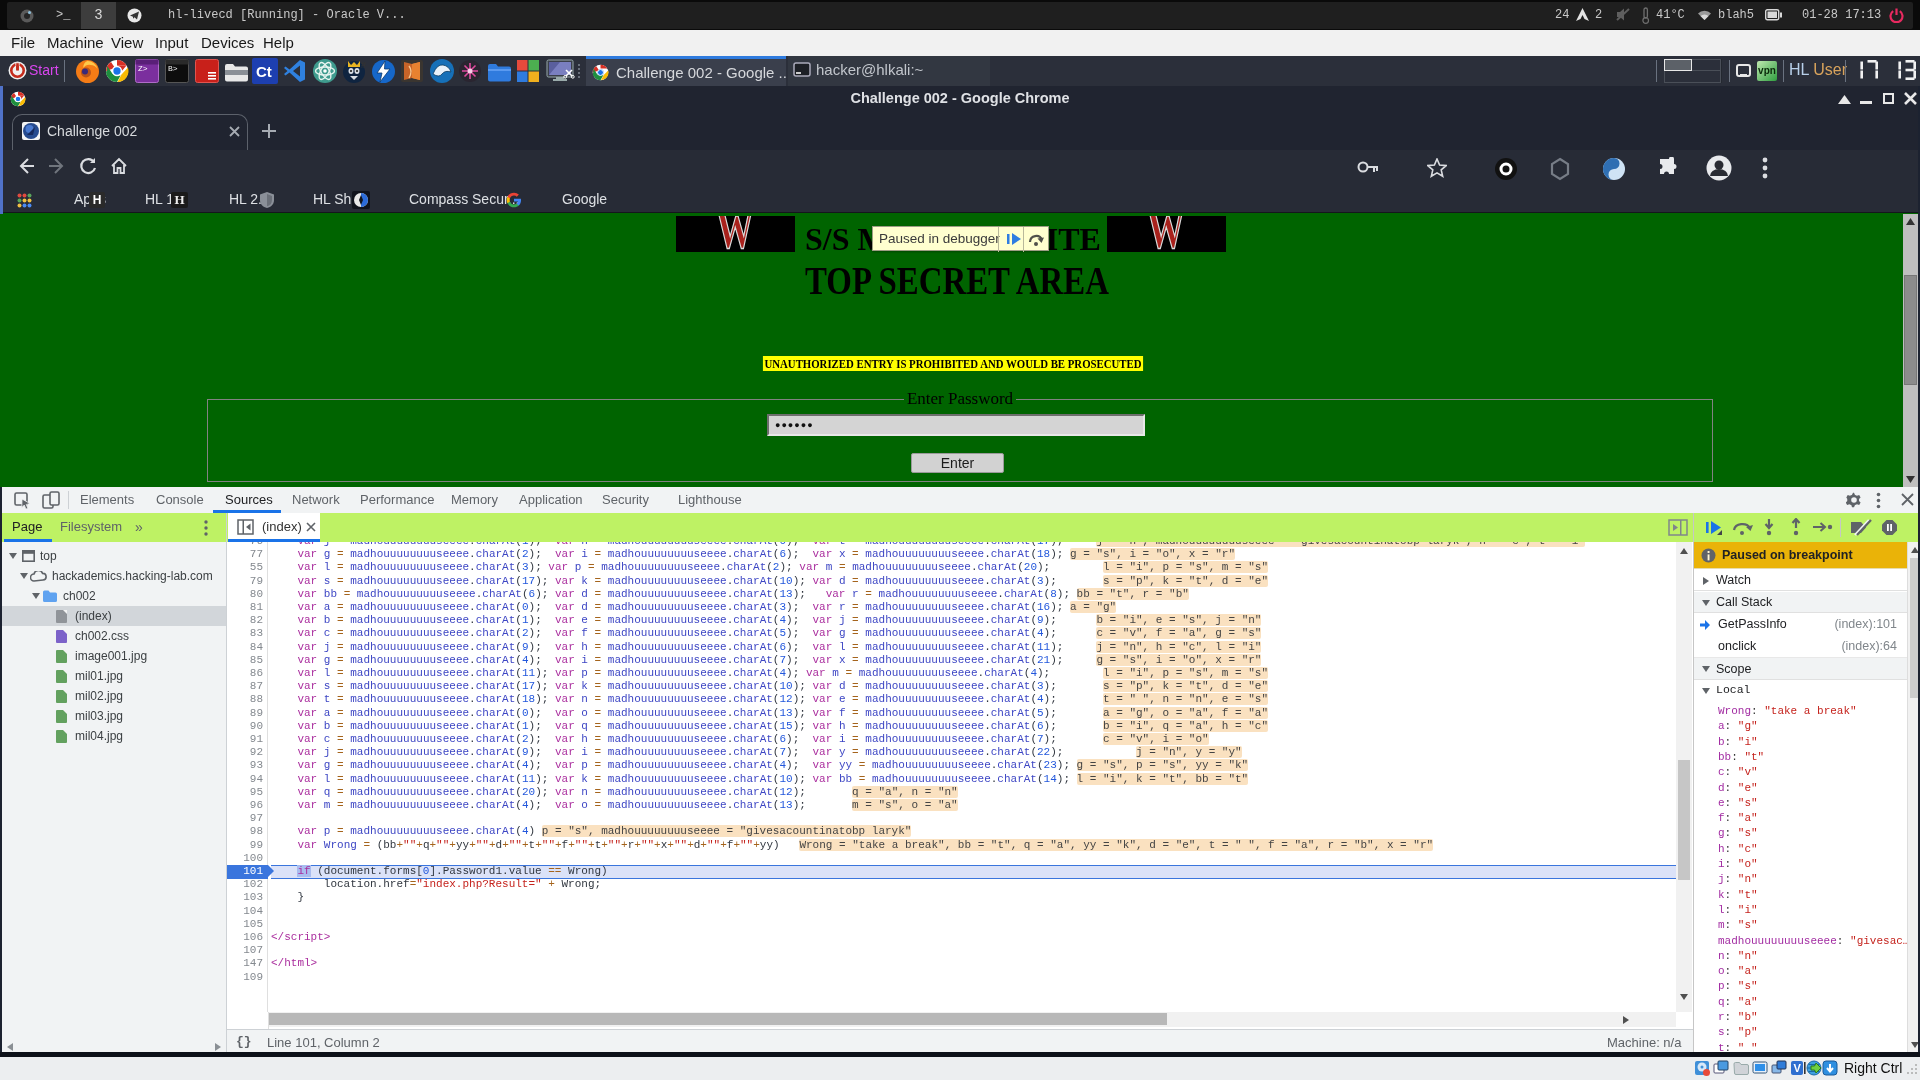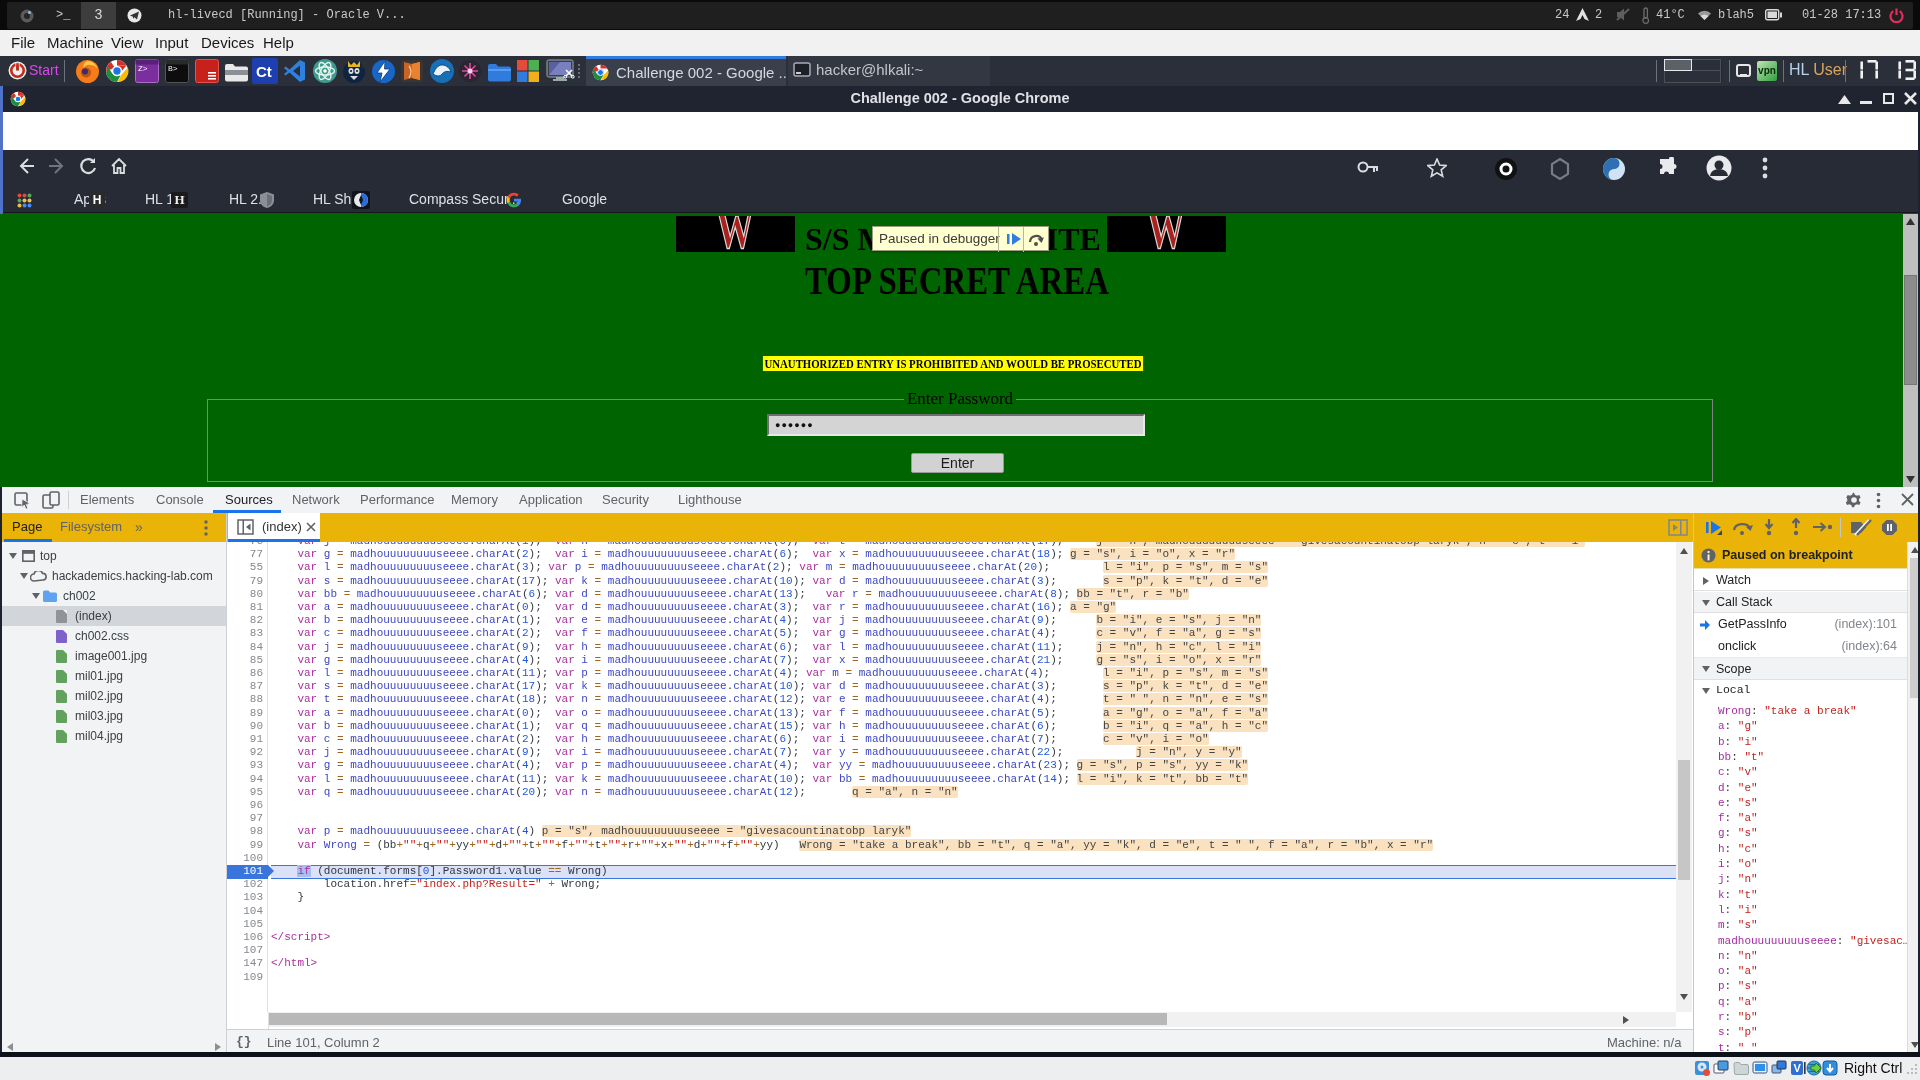--- a/index.html
+++ b/index.html
@@ -43,21 +43,21 @@
 #pwin span { position:absolute; left:6px; top:4px; font-size:9px; letter-spacing:1px; color:#111; }
 #enterbtn { position:absolute; left:911px; top:240px; width:93px; height:20px; background:#d2d2d2; border:1px solid #9a9a9a; border-radius:2px; color:#1b1b1b; font-size:14px; text-align:center; line-height:18px; }
 #pgscroll { position:absolute; left:1903px; top:1px; width:15px; height:273px; background:#bfbfbf; }
 #pgthumb { position:absolute; left:1px; top:61px; width:13px; height:110px; background:#8c8c8c; border:1px solid #777; }
 
 #dbgtip { position:absolute; left:872px; top:13px; width:177px; height:25px; background:#ffffcf; border:1px solid #9d9d84; box-shadow:0 1px 2px rgba(0,0,0,.3); }
 #dbgtip .txt { position:absolute; left:6px; top:4px; font-size:13.5px; color:#3a3a3a; }
 
 #dtabs { left:0; top:487px; width:1920px; height:26px; background:#f1f3f4; color:#5f6368; font-size:13px; }
 #dtabs span { position:absolute; top:5px; }
-#dsub { left:0; top:513px; width:1920px; height:29px; background:#eab308; color:#5f6368; font-size:13px; }
+#dsub { left:0; top:513px; width:1920px; height:29px; background:#bef264; color:#5f6368; font-size:13px; }
 #dsub span { position:absolute; top:6px; }
 #nav { left:0; top:542px; width:226px; height:510px; background:#f1f3f4; color:#3c4043; font-size:12px; }
 #navborder { left:226px; top:513px; width:1px; height:539px; background:#cdd1d5; }
 .trow { position:absolute; left:0; width:226px; height:20px; line-height:20px; }
 .tri { display:inline-block; width:0; height:0; border-left:4px solid transparent; border-right:4px solid transparent; border-top:6px solid #5f6368; position:absolute; top:7px; }
 .ficon { position:absolute; top:4px; width:11px; height:13px; border-radius:1px; }
 .ficon:after { content:""; position:absolute; right:0; top:0; border:2.5px solid; border-color:#f3f3f3 #f3f3f3 transparent transparent; }
 #editor { left:227px; top:542px; width:1449px; height:470px; background:#fff; overflow:hidden; }
 #gutter { position:absolute; left:0px; top:0; width:41px; height:470px; background:#fff; border-right:1px solid #dfdfdf; }
 .gl { position:absolute; right:4px; height:13.2px; line-height:13.2px; font-family:"Liberation Mono",monospace; font-size:11px; color:#84898f; text-align:right; }
@@ -330,20 +330,37 @@
   <svg class="abs" style="left:1838px;top:9px" width="13" height="9">
         <path d="M6.5 0 L13 9 L0 9 Z" fill="#e8e8e8"></path>
       </svg>
   <div class="abs" style="left:1860px;top:15px;width:12px;height:3px;background:#e8e8e8"></div>
   <div class="abs" style="left:1883px;top:7px;width:11px;height:11px;border:2.5px solid #e8e8e8"></div>
   <svg class="abs" style="left:1904px;top:6px" width="13" height="13">
         <path d="M1 1 L12 12 M12 1 L1 12" stroke="#e8e8e8" stroke-width="2.6"></path>
       </svg>
 </div>
 
+<div class="abs" id="tabbar">
+  <div id="tab1">
+    <div style="position:absolute;left:9px;top:7px;width:18px;height:18px;background:#f5f5f5;border-radius:2px"></div>
+    <svg class="abs" style="left:10px;top:8px" width="16" height="16">
+          <circle cx="8" cy="8" r="8" fill="#274b8f"></circle>
+          <circle cx="6.5" cy="6" r="4" fill="#4a7ad0"></circle>
+          <path d="M4 12 L12 4 L10 12 Z" fill="#16295c"></path>
+        </svg>
+    <span style="position:absolute;left:34px;top:8px;color:#d7dadd;font-size:14px">Challenge 002</span>
+    <svg class="abs" style="left:216px;top:11px" width="11" height="11">
+          <path d="M1 1 L10 10 M10 1 L1 10" stroke="#a6abb2" stroke-width="1.8"></path>
+        </svg>
+  </div>
+  <svg class="abs" style="left:262px;top:12px" width="14" height="14">
+        <path d="M7 0 V14 M0 7 H14" stroke="#a6abb2" stroke-width="2"></path>
+      </svg>
+</div>
 
 <div class="abs" id="toolbar">
   <svg class="navico" style="left:16px" width="20" height="20">
         <path d="M12 3 L5 10 L12 17 M5 10 H18" stroke="#dadce0" stroke-width="2" fill="none"></path>
       </svg>
   <svg class="navico" style="left:47px" width="20" height="20">
         <path d="M8 3 L15 10 L8 17 M15 10 H2" stroke="#70757d" stroke-width="2" fill="none"></path>
       </svg>
   <svg class="navico" style="left:78px" width="20" height="20">
         <path d="M16 6 A7 7 0 1 0 17 12" stroke="#dadce0" stroke-width="2.2" fill="none"></path>
@@ -652,20 +669,21 @@
 <div class="cl" style="top:125.0px">    <b class="k">var</b> <b class="d">l</b> <b class="o">=</b> <b class="d">madhouuuuuuuuseeee</b>.<b class="f">charAt</b>(<b class="n">11</b>); <b class="k">var</b> <b class="d">p</b> <b class="o">=</b> <b class="d">madhouuuuuuuuseeee</b>.<b class="f">charAt</b>(<b class="n">4</b>); <b class="k">var</b> <b class="d">m</b> <b class="o">=</b> <b class="d">madhouuuuuuuuseeee</b>.<b class="f">charAt</b>(<b class="n">4</b>);        <i class="h">l = "i", p = "s", m = "s"</i></div>
 <div class="cl" style="top:138.2px">    <b class="k">var</b> <b class="d">s</b> <b class="o">=</b> <b class="d">madhouuuuuuuuseeee</b>.<b class="f">charAt</b>(<b class="n">17</b>); <b class="k">var</b> <b class="d">k</b> <b class="o">=</b> <b class="d">madhouuuuuuuuseeee</b>.<b class="f">charAt</b>(<b class="n">10</b>); <b class="k">var</b> <b class="d">d</b> <b class="o">=</b> <b class="d">madhouuuuuuuuseeee</b>.<b class="f">charAt</b>(<b class="n">3</b>);       <i class="h">s = "p", k = "t", d = "e"</i></div>
 <div class="cl" style="top:151.4px">    <b class="k">var</b> <b class="d">t</b> <b class="o">=</b> <b class="d">madhouuuuuuuuseeee</b>.<b class="f">charAt</b>(<b class="n">18</b>); <b class="k">var</b> <b class="d">n</b> <b class="o">=</b> <b class="d">madhouuuuuuuuseeee</b>.<b class="f">charAt</b>(<b class="n">12</b>); <b class="k">var</b> <b class="d">e</b> <b class="o">=</b> <b class="d">madhouuuuuuuuseeee</b>.<b class="f">charAt</b>(<b class="n">4</b>);       <i class="h">t = " ", n = "n", e = "s"</i></div>
 <div class="cl" style="top:164.6px">    <b class="k">var</b> <b class="d">a</b> <b class="o">=</b> <b class="d">madhouuuuuuuuseeee</b>.<b class="f">charAt</b>(<b class="n">0</b>);  <b class="k">var</b> <b class="d">o</b> <b class="o">=</b> <b class="d">madhouuuuuuuuseeee</b>.<b class="f">charAt</b>(<b class="n">13</b>); <b class="k">var</b> <b class="d">f</b> <b class="o">=</b> <b class="d">madhouuuuuuuuseeee</b>.<b class="f">charAt</b>(<b class="n">5</b>);       <i class="h">a = "g", o = "a", f = "a"</i></div>
 <div class="cl" style="top:177.8px">    <b class="k">var</b> <b class="d">b</b> <b class="o">=</b> <b class="d">madhouuuuuuuuseeee</b>.<b class="f">charAt</b>(<b class="n">1</b>);  <b class="k">var</b> <b class="d">q</b> <b class="o">=</b> <b class="d">madhouuuuuuuuseeee</b>.<b class="f">charAt</b>(<b class="n">15</b>); <b class="k">var</b> <b class="d">h</b> <b class="o">=</b> <b class="d">madhouuuuuuuuseeee</b>.<b class="f">charAt</b>(<b class="n">6</b>);       <i class="h">b = "i", q = "a", h = "c"</i></div>
 <div class="cl" style="top:191.0px">    <b class="k">var</b> <b class="d">c</b> <b class="o">=</b> <b class="d">madhouuuuuuuuseeee</b>.<b class="f">charAt</b>(<b class="n">2</b>);  <b class="k">var</b> <b class="d">h</b> <b class="o">=</b> <b class="d">madhouuuuuuuuseeee</b>.<b class="f">charAt</b>(<b class="n">6</b>);  <b class="k">var</b> <b class="d">i</b> <b class="o">=</b> <b class="d">madhouuuuuuuuseeee</b>.<b class="f">charAt</b>(<b class="n">7</b>);       <i class="h">c = "v", i = "o"</i></div>
 <div class="cl" style="top:204.2px">    <b class="k">var</b> <b class="d">j</b> <b class="o">=</b> <b class="d">madhouuuuuuuuseeee</b>.<b class="f">charAt</b>(<b class="n">9</b>);  <b class="k">var</b> <b class="d">i</b> <b class="o">=</b> <b class="d">madhouuuuuuuuseeee</b>.<b class="f">charAt</b>(<b class="n">7</b>);  <b class="k">var</b> <b class="d">y</b> <b class="o">=</b> <b class="d">madhouuuuuuuuseeee</b>.<b class="f">charAt</b>(<b class="n">22</b>);           <i class="h">j = "n", y = "y"</i></div>
 <div class="cl" style="top:217.4px">    <b class="k">var</b> <b class="d">g</b> <b class="o">=</b> <b class="d">madhouuuuuuuuseeee</b>.<b class="f">charAt</b>(<b class="n">4</b>);  <b class="k">var</b> <b class="d">p</b> <b class="o">=</b> <b class="d">madhouuuuuuuuseeee</b>.<b class="f">charAt</b>(<b class="n">4</b>);  <b class="k">var</b> <b class="d">yy</b> <b class="o">=</b> <b class="d">madhouuuuuuuuseeee</b>.<b class="f">charAt</b>(<b class="n">23</b>); <i class="h">g = "s", p = "s", yy = "k"</i></div>
 <div class="cl" style="top:230.6px">    <b class="k">var</b> <b class="d">l</b> <b class="o">=</b> <b class="d">madhouuuuuuuuseeee</b>.<b class="f">charAt</b>(<b class="n">11</b>); <b class="k">var</b> <b class="d">k</b> <b class="o">=</b> <b class="d">madhouuuuuuuuseeee</b>.<b class="f">charAt</b>(<b class="n">10</b>); <b class="k">var</b> <b class="d">bb</b> <b class="o">=</b> <b class="d">madhouuuuuuuuseeee</b>.<b class="f">charAt</b>(<b class="n">14</b>); <i class="h">l = "i", k = "t", bb = "t"</i></div>
 <div class="cl" style="top:243.8px">    <b class="k">var</b> <b class="d">q</b> <b class="o">=</b> <b class="d">madhouuuuuuuuseeee</b>.<b class="f">charAt</b>(<b class="n">20</b>); <b class="k">var</b> <b class="d">n</b> <b class="o">=</b> <b class="d">madhouuuuuuuuseeee</b>.<b class="f">charAt</b>(<b class="n">12</b>);       <i class="h">q = "a", n = "n"</i></div>
+<div class="cl" style="top:257.0px">    <b class="k">var</b> <b class="d">m</b> <b class="o">=</b> <b class="d">madhouuuuuuuuseeee</b>.<b class="f">charAt</b>(<b class="n">4</b>);  <b class="k">var</b> <b class="d">o</b> <b class="o">=</b> <b class="d">madhouuuuuuuuseeee</b>.<b class="f">charAt</b>(<b class="n">13</b>);       <i class="h">m = "s", o = "a"</i></div>
 <div class="cl" style="top:270.2px"></div>
 <div class="cl" style="top:283.4px">    <b class="k">var</b> <b class="d">p</b> <b class="o">=</b> <b class="d">madhouuuuuuuuseeee</b>.<b class="f">charAt</b>(<b class="n">4</b>) <i class="h">p = "s", madhouuuuuuuuseeee = "givesacountinatobp laryk"</i></div>
 <div class="cl" style="top:296.6px">    <b class="k">var</b> <b class="d">Wrong</b> <b class="o">=</b> (bb<b class="o">+</b><b class="s">""</b><b class="o">+</b>q<b class="o">+</b><b class="s">""</b><b class="o">+</b>yy<b class="o">+</b><b class="s">""</b><b class="o">+</b>d<b class="o">+</b><b class="s">""</b><b class="o">+</b>t<b class="o">+</b><b class="s">""</b><b class="o">+</b>f<b class="o">+</b><b class="s">""</b><b class="o">+</b>t<b class="o">+</b><b class="s">""</b><b class="o">+</b>r<b class="o">+</b><b class="s">""</b><b class="o">+</b>x<b class="o">+</b><b class="s">""</b><b class="o">+</b>d<b class="o">+</b><b class="s">""</b><b class="o">+</b>f<b class="o">+</b><b class="s">""</b><b class="o">+</b>yy)   <i class="h">Wrong = "take a break", bb = "t", q = "a", yy = "k", d = "e", t = " ", f = "a", r = "b", x = "r"</i></div>
 <div class="cl" style="top:309.8px"></div>
 <div class="cl" style="top:323.0px">    <b class="kp">if</b> (document.forms[<b class="n">0</b>].Password1.value <b class="o">==</b> Wrong)</div>
 <div class="cl" style="top:336.2px">        location.href<b class="o">=</b><b class="s">"index.php?Result="</b> <b class="o">+</b> Wrong;</div>
 <div class="cl" style="top:349.4px">    }</div>
 <div class="cl" style="top:362.6px"></div>
 <div class="cl" style="top:375.8px"></div>
 <div class="cl" style="top:389.0px"><b class="k">&lt;/script&gt;</b></div>

